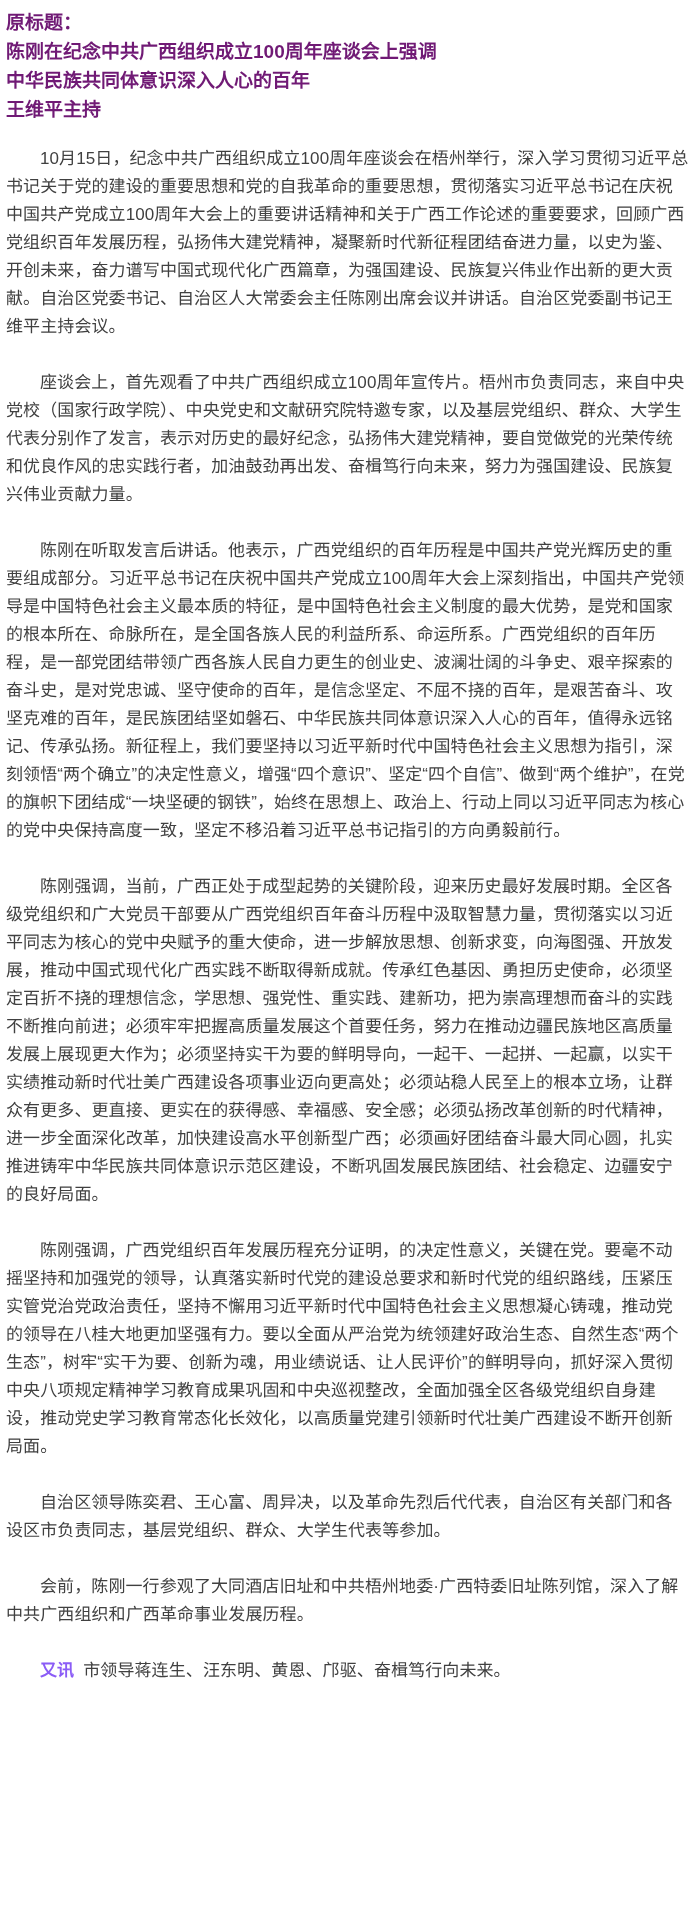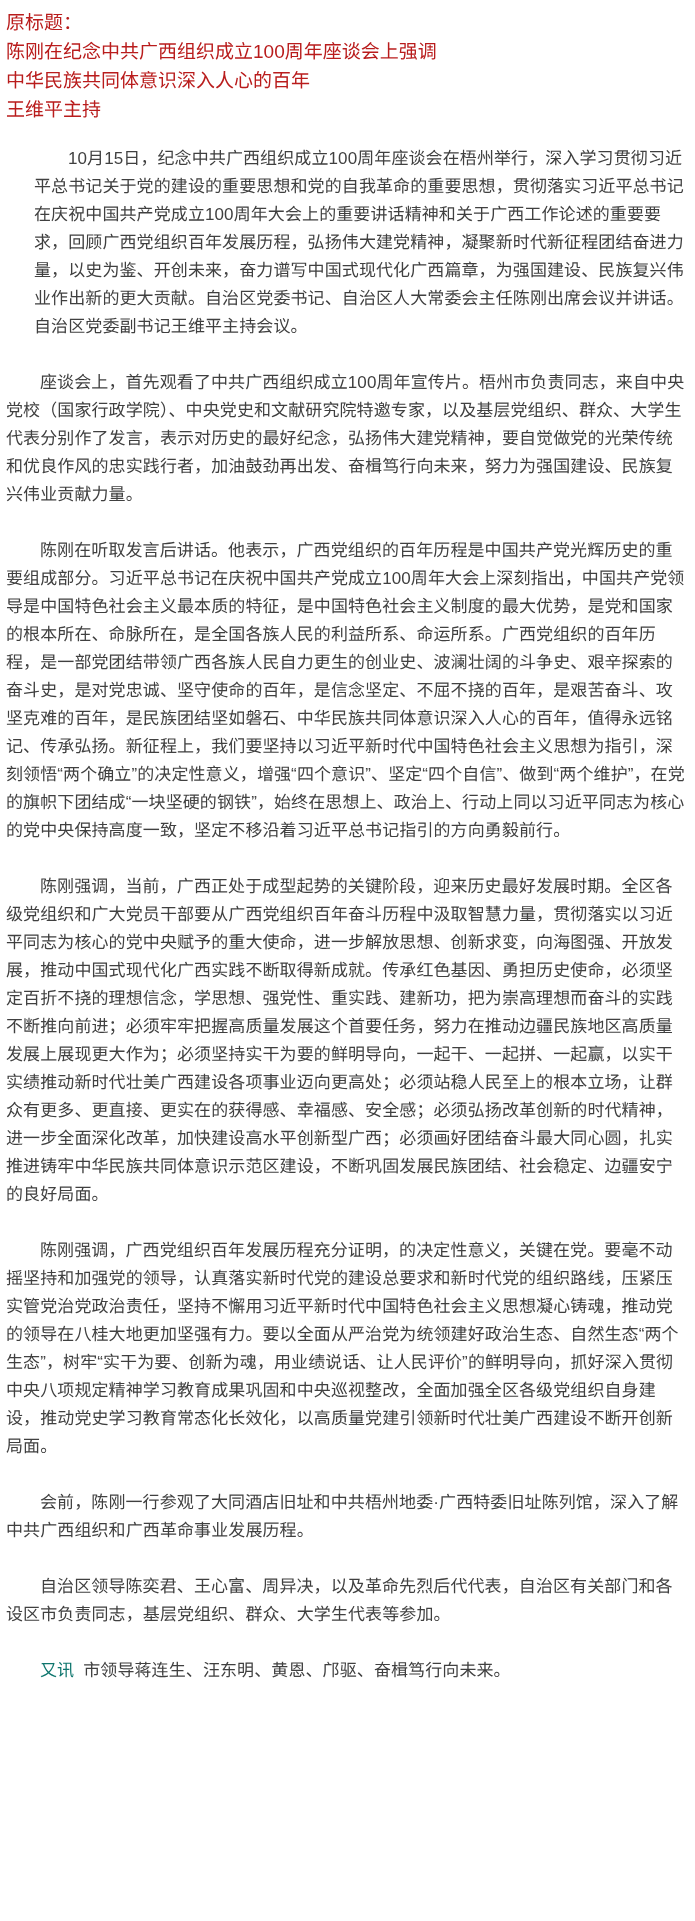--- a/index.html
+++ b/index.html
@@ -12,63 +12,62 @@
     min-height: 1921px;
     font-family: "Liberation Sans", "DejaVu Sans", sans-serif;
     box-sizing: border-box;
     overflow-x: hidden;
   }
   .article {
     padding: 8px 6px 6px 6px;
     box-sizing: border-box;
   }
   .title {
-    font-weight: normal;
+    font-weight: bold;
     font-size: 19px;
     line-height: 29px;
-    color: #b91c1c;
+    color: #701a75;
   }
   .title .title-line {
     white-space: nowrap;
   }
   .body-text p {
     font-size: 17px;
     line-height: 28px;
     color: #404040;
     text-indent: 2em;
     margin: 28px 0;
     letter-spacing: 0.1px;
     word-break: break-all;
   }
   .body-text p:first-child {
     margin-top: 21px;
-    margin-left: 28px;
   }
   .nf-label {
-    font-weight: normal;
+    font-weight: bold;
     margin-right: 9px;
-    color: #0f766e;
+    color: #8b5cf6;
   }
 </style>
 </head>
 <body>
 
 <div class="article">
 
   <div class="title">
     <div class="title-line">原标题：</div>
     <div class="title-line">陈刚在纪念中共广西组织成立100周年座谈会上强调</div>
     <div class="title-line">中华民族共同体意识深入人心的百年</div>
     <div class="title-line">王维平主持</div>
   </div>
 
   <div class="body-text">
     <p>10月15日，纪念中共广西组织成立100周年座谈会在梧州举行，深入学习贯彻习近平总书记关于党的建设的重要思想和党的自我革命的重要思想，贯彻落实习近平总书记在庆祝中国共产党成立100周年大会上的重要讲话精神和关于广西工作论述的重要要求，回顾广西党组织百年发展历程，弘扬伟大建党精神，凝聚新时代新征程团结奋进力量，以史为鉴、开创未来，奋力谱写中国式现代化广西篇章，为强国建设、民族复兴伟业作出新的更大贡献。自治区党委书记、自治区人大常委会主任陈刚出席会议并讲话。自治区党委副书记王维平主持会议。</p>
     <p>座谈会上，首先观看了中共广西组织成立100周年宣传片。梧州市负责同志，来自中央党校（国家行政学院）、中央党史和文献研究院特邀专家，以及基层党组织、群众、大学生代表分别作了发言，表示对历史的最好纪念，弘扬伟大建党精神，要自觉做党的光荣传统和优良作风的忠实践行者，加油鼓劲再出发、奋楫笃行向未来，努力为强国建设、民族复兴伟业贡献力量。</p>
     <p>陈刚在听取发言后讲话。他表示，广西党组织的百年历程是中国共产党光辉历史的重要组成部分。习近平总书记在庆祝中国共产党成立100周年大会上深刻指出，中国共产党领导是中国特色社会主义最本质的特征，是中国特色社会主义制度的最大优势，是党和国家的根本所在、命脉所在，是全国各族人民的利益所系、命运所系。广西党组织的百年历程，是一部党团结带领广西各族人民自力更生的创业史、波澜壮阔的斗争史、艰辛探索的奋斗史，是对党忠诚、坚守使命的百年，是信念坚定、不屈不挠的百年，是艰苦奋斗、攻坚克难的百年，是民族团结坚如磐石、中华民族共同体意识深入人心的百年，值得永远铭记、传承弘扬。新征程上，我们要坚持以习近平新时代中国特色社会主义思想为指引，深刻领悟“两个确立”的决定性意义，增强“四个意识”、坚定“四个自信”、做到“两个维护”，在党的旗帜下团结成“一块坚硬的钢铁”，始终在思想上、政治上、行动上同以习近平同志为核心的党中央保持高度一致，坚定不移沿着习近平总书记指引的方向勇毅前行。</p>
     <p>陈刚强调，当前，广西正处于成型起势的关键阶段，迎来历史最好发展时期。全区各级党组织和广大党员干部要从广西党组织百年奋斗历程中汲取智慧力量，贯彻落实以习近平同志为核心的党中央赋予的重大使命，进一步解放思想、创新求变，向海图强、开放发展，推动中国式现代化广西实践不断取得新成就。传承红色基因、勇担历史使命，必须坚定百折不挠的理想信念，学思想、强党性、重实践、建新功，把为崇高理想而奋斗的实践不断推向前进；必须牢牢把握高质量发展这个首要任务，努力在推动边疆民族地区高质量发展上展现更大作为；必须坚持实干为要的鲜明导向，一起干、一起拼、一起赢，以实干实绩推动新时代壮美广西建设各项事业迈向更高处；必须站稳人民至上的根本立场，让群众有更多、更直接、更实在的获得感、幸福感、安全感；必须弘扬改革创新的时代精神，进一步全面深化改革，加快建设高水平创新型广西；必须画好团结奋斗最大同心圆，扎实推进铸牢中华民族共同体意识示范区建设，不断巩固发展民族团结、社会稳定、边疆安宁的良好局面。</p>
     <p>陈刚强调，广西党组织百年发展历程充分证明，的决定性意义，关键在党。要毫不动摇坚持和加强党的领导，认真落实新时代党的建设总要求和新时代党的组织路线，压紧压实管党治党政治责任，坚持不懈用习近平新时代中国特色社会主义思想凝心铸魂，推动党的领导在八桂大地更加坚强有力。要以全面从严治党为统领建好政治生态、自然生态“两个生态”，树牢“实干为要、创新为魂，用业绩说话、让人民评价”的鲜明导向，抓好深入贯彻中央八项规定精神学习教育成果巩固和中央巡视整改，全面加强全区各级党组织自身建设，推动党史学习教育常态化长效化，以高质量党建引领新时代壮美广西建设不断开创新局面。</p>
+    <p>自治区领导陈奕君、王心富、周异决，以及革命先烈后代代表，自治区有关部门和各设区市负责同志，基层党组织、群众、大学生代表等参加。</p>
     <p>会前，陈刚一行参观了大同酒店旧址和中共梧州地委·广西特委旧址陈列馆，深入了解中共广西组织和广西革命事业发展历程。</p>
-    <p>自治区领导陈奕君、王心富、周异决，以及革命先烈后代代表，自治区有关部门和各设区市负责同志，基层党组织、群众、大学生代表等参加。</p>
     <p><span class="nf-label">又讯</span><span>市领导蒋连生、汪东明、黄恩、邝驱、奋楫笃行向未来。</span></p>
   </div>
 
 </div>
 
 </body></html>

